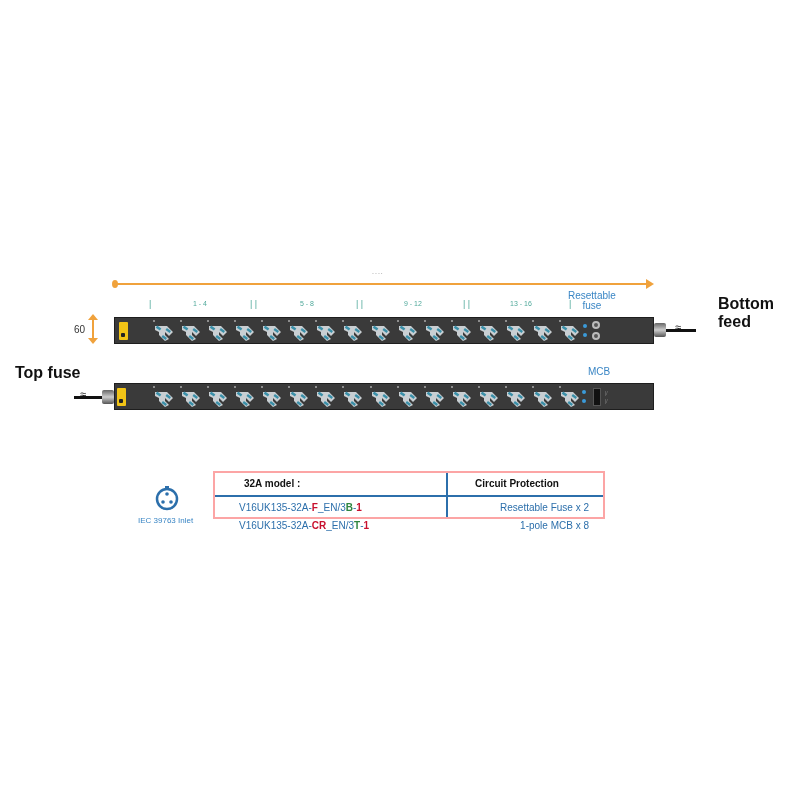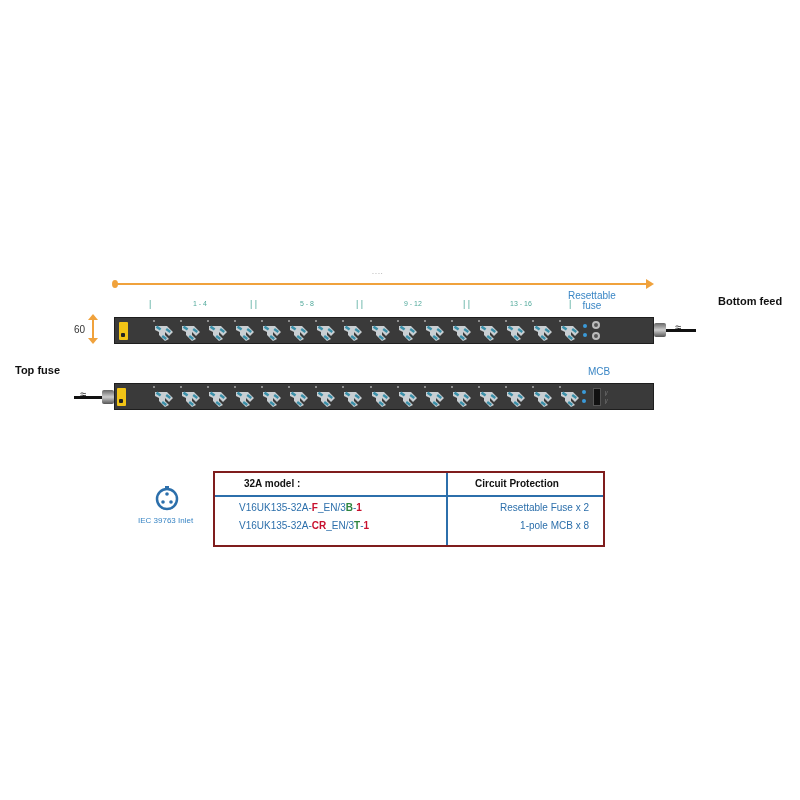--- a/index.html
+++ b/index.html
@@ -8,39 +8,39 @@
   .dim-line::before { content:""; position:absolute; left:-2px; top:-3px; width:6px; height:8px; border-radius:50%; background:#f0a23c; }
   .dim-arrow { position:absolute; left:646px; top:279px; width:0; height:0; border-top:5px solid transparent; border-bottom:5px solid transparent; border-left:8px solid #f0a23c; }
   .dim-label { position:absolute; left:372px; top:268px; font-size:7px; color:#888; letter-spacing:1px; }
   .vdim { position:absolute; left:92px; top:316px; width:2px; height:26px; background:#f0a23c; }
   .vdim::before { content:""; position:absolute; left:-4px; top:-2px; border-left:5px solid transparent; border-right:5px solid transparent; border-bottom:6px solid #f0a23c; }
   .vdim::after { content:""; position:absolute; left:-4px; bottom:-2px; border-left:5px solid transparent; border-right:5px solid transparent; border-top:6px solid #f0a23c; }
   .vdim-label { position:absolute; left:74px; top:324px; font-size:10px; color:#333; }
   .group-label { position:absolute; top:300px; font-size:7px; color:#4fa89a; }
   .tick { position:absolute; top:299px; font-size:9px; color:#4fa89a; }
   .prot-label { position:absolute; font-size:10px; color:#3a86c5; text-align:center; line-height:10px; }
-  .feed-label { position:absolute; font-size:11px; font-weight:bold; color:#111; }
+  .feed-label { position:absolute; font-size:16px; font-weight:bold; color:#111; }
   .bar { position:absolute; height:27px; background:#3a3a3a; border:1px solid #1e1e1e; box-sizing:border-box; }
   .bar1 { left:114px; top:317px; width:540px; }
   .bar2 { left:114px; top:383px; width:540px; }
   .plate { position:absolute; top:4px; width:9px; height:18px; background:#f2c416; border-radius:1px; }
   .plate::after { content:""; position:absolute; left:2px; bottom:3px; width:4px; height:4px; background:#222; border-radius:1px; }
   .sockets { position:absolute; left:36px; top:2px; right:70px; height:23px; display:flex; justify-content:space-between; }
   .sock { position:relative; width:26px; height:23px; }
   .sock .dot { position:absolute; left:2px; top:0; width:2px; height:2px; background:#aaa; border-radius:50%; }
   .sock svg { position:absolute; left:2px; top:3px; }
   .leds { position:absolute; top:6px; width:8px; height:16px; }
   .led { width:4px; height:4px; border-radius:50%; background:#3a9ad9; margin-bottom:5px; }
   .fuse { position:absolute; width:8px; height:8px; border-radius:50%; border:2px solid #bbb; background:#555; box-sizing:border-box; }
   .mcb { position:absolute; width:8px; height:18px; background:#111; border:1px solid #555; box-sizing:border-box; }
   .mcb-mark { position:absolute; font-size:5px; color:#888; }
   .gland { position:absolute; width:12px; height:14px; background:linear-gradient(#666,#ccc,#555); border-radius:2px; }
   .cable { position:absolute; height:3px; background:#111; }
   .cable-break { position:absolute; font-size:11px; color:#111; }
-  .table { position:absolute; left:213px; top:471px; width:392px; height:76px; border:2px solid #7f1d1d; box-sizing:border-box; }
+  .table { position:absolute; left:213px; top:471px; width:392px; height:48px; border:2px solid #fca5a5; box-sizing:border-box; }
   .table .hrow { position:absolute; left:0; top:0; right:0; height:22px; border-bottom:2px solid #2c6fab; }
   .table .vsep { position:absolute; left:231px; top:0; bottom:0; width:2px; background:#2c6fab; }
   .th { position:absolute; top:5px; font-size:10px; font-weight:bold; color:#111; }
   .td { position:absolute; font-size:10px; color:#2c6fab;margin-left:16px; }
   .red { color:#c8102e; font-weight:bold; }
   .green { color:#2e8540; font-weight:bold; }
   .inlet-icon { position:absolute; left:155px; top:485px; }
   .inlet-label { position:absolute; left:138px; top:516px; font-size:8px; color:#3a86c5; }
 </style>
 </head>

